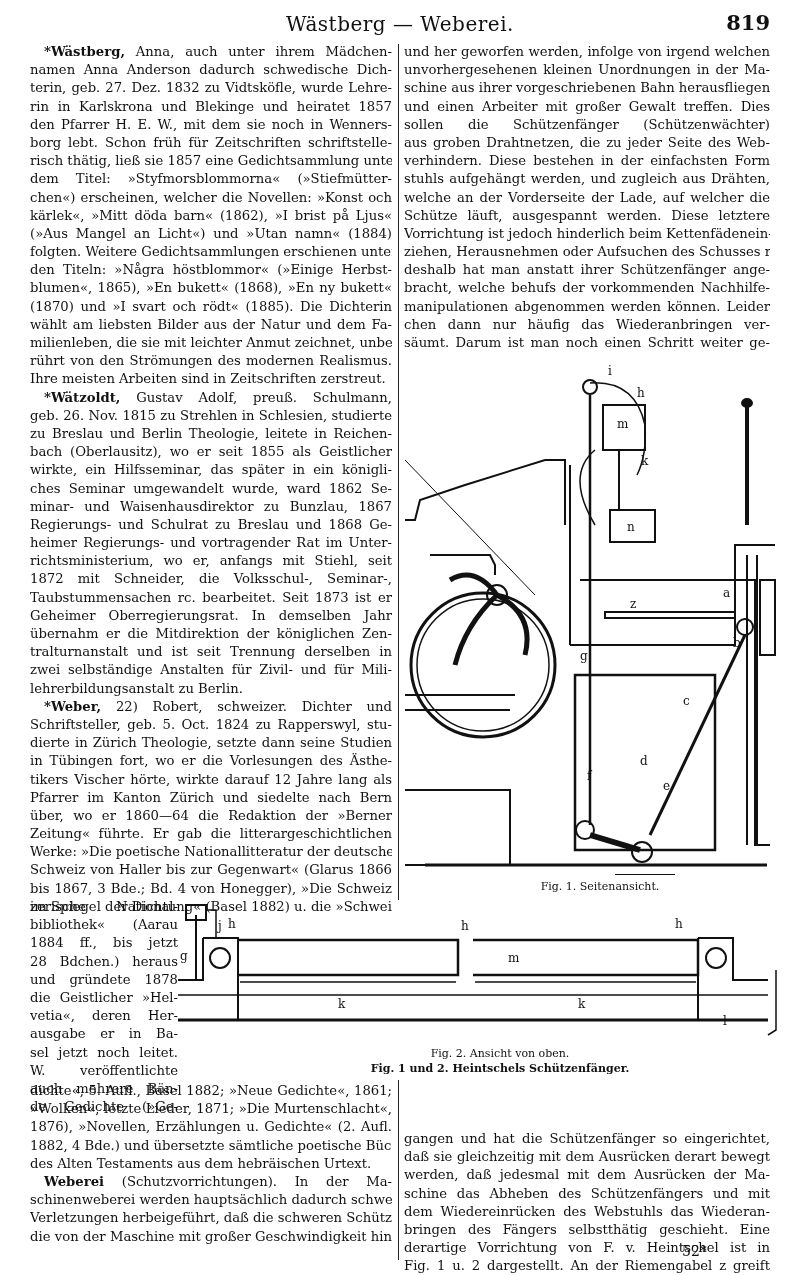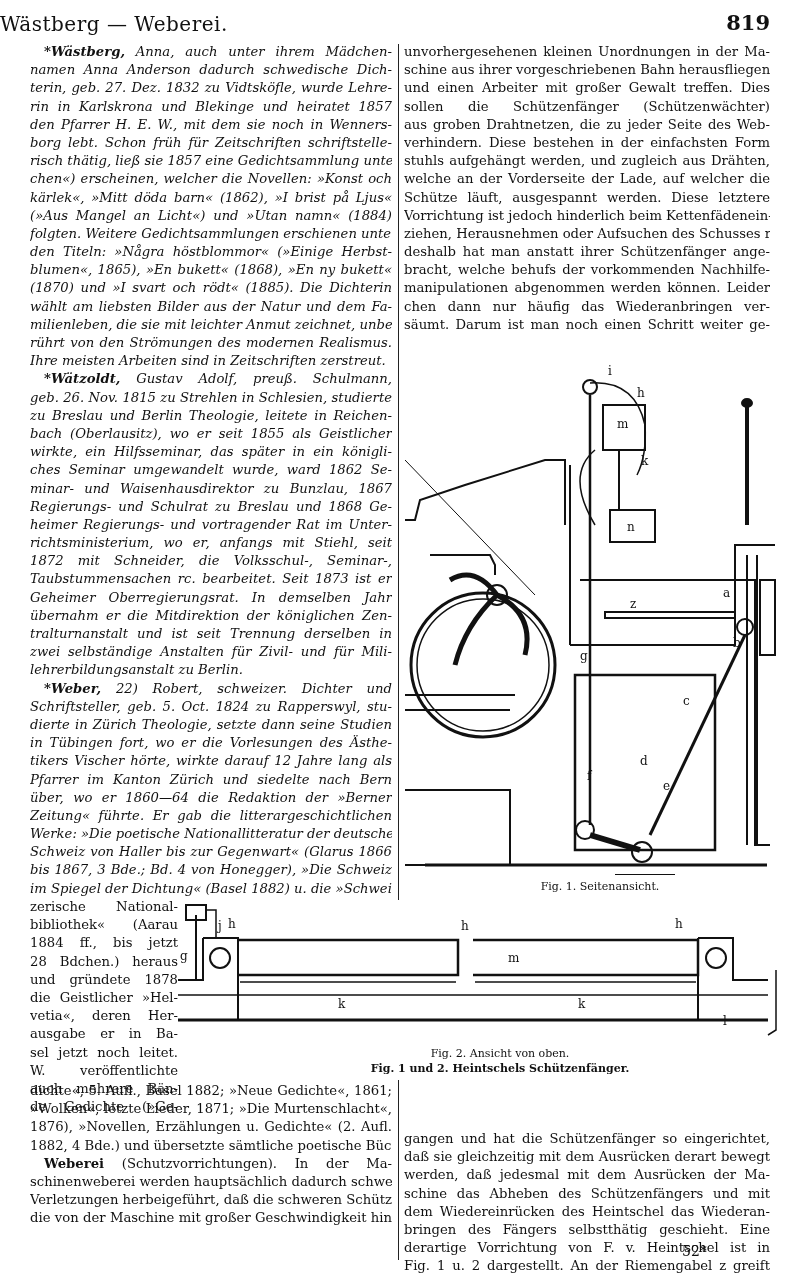--- a/index.html
+++ b/index.html
@@ -1,25 +1,25 @@
 <!DOCTYPE html>
 <html><head>
 <meta charset="utf-8">
 <style>
   html, body { margin:0; padding:0; background:#fff; }
   body { width:800px; height:1275px; position:relative; overflow:hidden;
          font-family:"DejaVu Serif", serif; color:#111; }
-  .hdr-title { position:absolute; top:12px; left:0; width:800px; 
+  .hdr-title { position:absolute; top:12px; left:0; width:800px; text-align:center;
                font-size:20px; letter-spacing:0.5px; }
   .hdr-page { position:absolute; top:10px; right:30px; font-size:21px; font-weight:bold; }
   .col { position:absolute; font-size:13.2px; line-height:18.2px; text-align:justify; }
   .col .line { display:block; white-space:nowrap; overflow:hidden; text-align:justify; text-align-last:justify; height:18.2px; }
   .col .line.last { text-align-last:left; }
   .col .line.ind { padding-left:14px; }
-  #colL { left:30px; top:43px; width:362px;font-style:italic; }
+  #colL { left:30px; top:43px; width:362px; }
   #colR { left:404px; top:43px; width:366px; }
   #colL2 { left:30px; top:898px; width:148px; }
   #colL3 { left:30px; top:1082px; width:362px; }
   #colR2 { left:404px; top:1082px; width:366px;margin-top:48px; }
   .bold { font-weight:bold; }
   .divider { position:absolute; background:#222; width:1px; }
   .caption { position:absolute; font-size:11px; text-align:center; }
   .pagesig { position:absolute; font-size:14px; }
   svg { position:absolute; }
 </style>
@@ -32,20 +32,21 @@
 </div>
 
 <div class="col" id="colL">
     <span class="line ind"><b>*Wästberg,</b><span> Anna, auch unter ihrem Mädchen-</span></span>
     <span class="line"><span>namen Anna Anderson dadurch schwedische Dich-</span></span>
     <span class="line"><span>terin, geb. 27. Dez. 1832 zu Vidtsköfle, wurde Lehre-</span></span>
     <span class="line"><span>rin in Karlskrona und Blekinge und heiratet 1857</span></span>
     <span class="line"><span>den Pfarrer H. E. W., mit dem sie noch in Wenners-</span></span>
     <span class="line"><span>borg lebt. Schon früh für Zeitschriften schriftstelle-</span></span>
     <span class="line"><span>risch thätig, ließ sie 1857 eine Gedichtsammlung unter</span></span>
+    <span class="line"><span>dem Titel: »Styfmorsblommorna« (»Stiefmütter-</span></span>
     <span class="line"><span>chen«) erscheinen, welcher die Novellen: »Konst och</span></span>
     <span class="line"><span>kärlek«, »Mitt döda barn« (1862), »I brist på Ljus«</span></span>
     <span class="line"><span>(»Aus Mangel an Licht«) und »Utan namn« (1884)</span></span>
     <span class="line"><span>folgten. Weitere Gedichtsammlungen erschienen unter</span></span>
     <span class="line"><span>den Titeln: »Några höstblommor« (»Einige Herbst-</span></span>
     <span class="line"><span>blumen«, 1865), »En bukett« (1868), »En ny bukett«</span></span>
     <span class="line"><span>(1870) und »I svart och rödt« (1885). Die Dichterin</span></span>
     <span class="line"><span>wählt am liebsten Bilder aus der Natur und dem Fa-</span></span>
     <span class="line"><span>milienleben, die sie mit leichter Anmut zeichnet, unbe-</span></span>
     <span class="line"><span>rührt von den Strömungen des modernen Realismus.</span></span>
@@ -92,26 +93,28 @@
     <span class="line"><span>sel jetzt noch leitet.</span></span>
     <span class="line"><span>W. veröffentlichte</span></span>
     <span class="line"><span>auch mehrere Bän-</span></span>
     <span class="line"><span>de Gedichte (»Ge-</span></span>
   </div>
 <div class="col" id="colL3">
     <span class="line"><span>dichte«, 5. Aufl., Basel 1882; »Neue Gedichte«, 1861;</span></span>
     <span class="line"><span>»Wolken«, letzte Lieder, 1871; »Die Murtenschlacht«,</span></span>
     <span class="line"><span>1876), »Novellen, Erzählungen u. Gedichte« (2. Aufl.</span></span>
     <span class="line"><span>1882, 4 Bde.) und übersetzte sämtliche poetische Bücher</span></span>
+    <span class="line last"><span>des Alten Testaments aus dem hebräischen Urtext.</span></span>
     <span class="line ind"><b>Weberei</b><span> (Schutzvorrichtungen). In der Ma-</span></span>
     <span class="line"><span>schinenweberei werden hauptsächlich dadurch schwere</span></span>
     <span class="line"><span>Verletzungen herbeigeführt, daß die schweren Schützen,</span></span>
     <span class="line"><span>die von der Maschine mit großer Geschwindigkeit hin</span></span>
   </div>
 <div class="col" id="colR">
+    <span class="line"><span>und her geworfen werden, infolge von irgend welchen</span></span>
     <span class="line"><span>unvorhergesehenen kleinen Unordnungen in der Ma-</span></span>
     <span class="line"><span>schine aus ihrer vorgeschriebenen Bahn herausfliegen</span></span>
     <span class="line"><span>und einen Arbeiter mit großer Gewalt treffen. Dies</span></span>
     <span class="line"><span>sollen die Schützenfänger (Schützenwächter)</span></span>
     <span class="line"><span>aus groben Drahtnetzen, die zu jeder Seite des Web-</span></span>
     <span class="line"><span>verhindern. Diese bestehen in der einfachsten Form</span></span>
     <span class="line"><span>stuhls aufgehängt werden, und zugleich aus Drähten,</span></span>
     <span class="line"><span>welche an der Vorderseite der Lade, auf welcher die</span></span>
     <span class="line"><span>Schütze läuft, ausgespannt werden. Diese letztere</span></span>
     <span class="line"><span>Vorrichtung ist jedoch hinderlich beim Kettenfädenein-</span></span>
@@ -120,21 +123,21 @@
     <span class="line"><span>bracht, welche behufs der vorkommenden Nachhilfe-</span></span>
     <span class="line"><span>manipulationen abgenommen werden können. Leider</span></span>
     <span class="line"><span>chen dann nur häufig das Wiederanbringen ver-</span></span>
     <span class="line"><span>säumt. Darum ist man noch einen Schritt weiter ge-</span></span>
   </div>
 <div class="col" id="colR2">
     <span class="line"><span>gangen und hat die Schützenfänger so eingerichtet,</span></span>
     <span class="line"><span>daß sie gleichzeitig mit dem Ausrücken derart bewegt</span></span>
     <span class="line"><span>werden, daß jedesmal mit dem Ausrücken der Ma-</span></span>
     <span class="line"><span>schine das Abheben des Schützenfängers und mit</span></span>
-    <span class="line"><span>dem Wiedereinrücken des Heintschel das Wiederan-</span></span>
+    <span class="line"><span>dem Wiedereinrücken des Webstuhls das Wiederan-</span></span>
     <span class="line"><span>bringen des Fängers selbstthätig geschieht. Eine</span></span>
     <span class="line"><span>derartige Vorrichtung von F. v. Heintschel ist in</span></span>
     <span class="line"><span>Fig. 1 u. 2 dargestellt. An der Riemengabel z greift</span></span>
     <span class="line"><span>der Hebel a an, welcher bei b drehbar gelagert ist.</span></span>
   </div>
 
 <div class="divider" style="left:398px; top:44px; height:856px;"></div>
 <div class="divider" style="left:398px; top:1080px; height:180px;"></div>
 
 <svg style="left:405px; top:365px;" width="380" height="510" viewBox="0 0 380 510" fill="none" stroke="#111" stroke-width="2">

